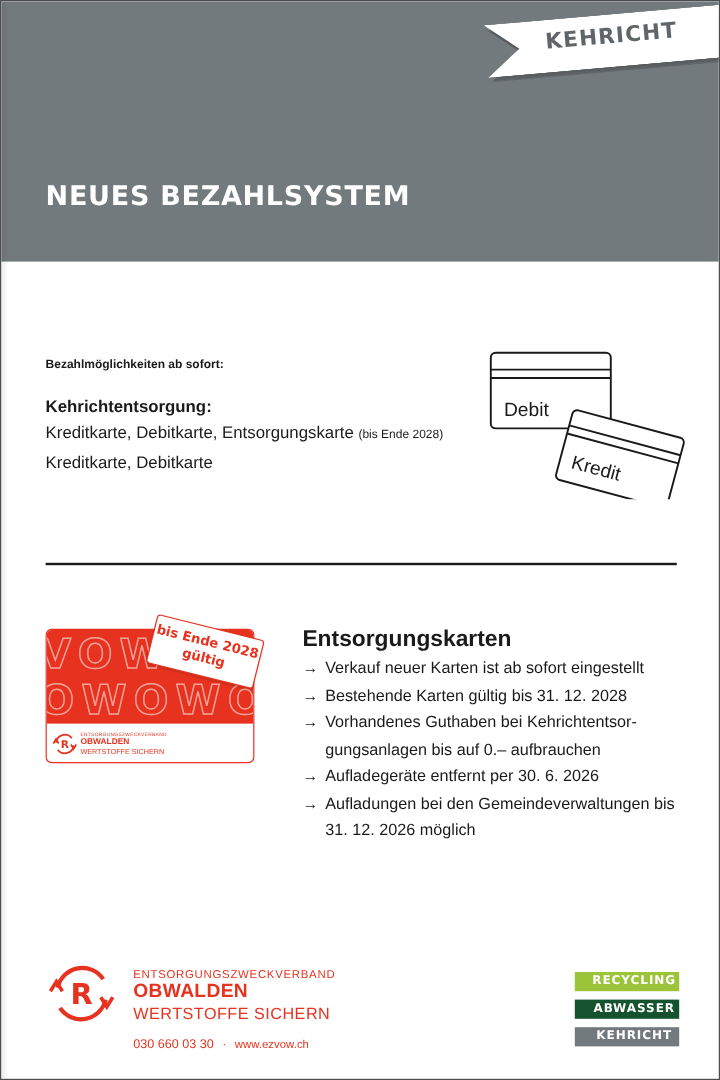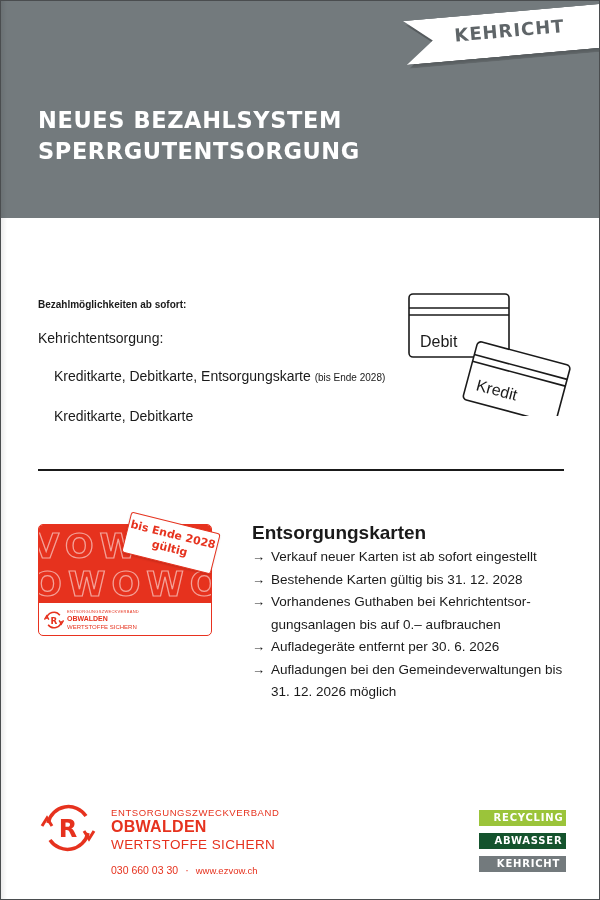--- a/index.html
+++ b/index.html
@@ -45,30 +45,30 @@
     position: absolute; left: 50px; top: 8px;
     font-family: "DejaVu Sans", sans-serif;
     font-weight: bold; font-size: 18px; letter-spacing: 1px;
     color: #5f6568;
   }
   .title {
     position: absolute; left: 37px; top: 104px; margin: 0;
     color: #ffffff; font-family: "DejaVu Sans", sans-serif;
     font-weight: bold; font-size: 22.5px; line-height: 31px; letter-spacing: 0.6px;
   }
-  .title div { white-space: nowrap; }
+  .title div { white-space: nowrap; margin-top: 44px; }
 
   
   .pay {
     position: absolute; left: 37px; top: 298px; width: 380px;
     color: #1a1a1a;
   }
   .pay-heading { font-weight: bold; font-size: 10px; margin: 0 0 18px 0; }
-  .pay-sub { font-weight: normal; font-size: 14px; margin: 0; line-height: 21px; }
-  .pay-text { font-size: 14px; margin: 16px; line-height: 22px; white-space: nowrap; }
+  .pay-sub { font-weight: bold; font-size: 14px; margin: 0; line-height: 21px; }
+  .pay-text { font-size: 14px; margin: 0; line-height: 22px; white-space: nowrap; }
   .pay-small { font-size: 10px; }
 
   .cards-illus { position: absolute; left: 405px; top: 290px; width: 170px; height: 125px; }
 
   .divider {
     position: absolute; left: 37px; top: 468px; width: 526px; height: 2px;
     background: #1a1a1a;
   }
 
   

